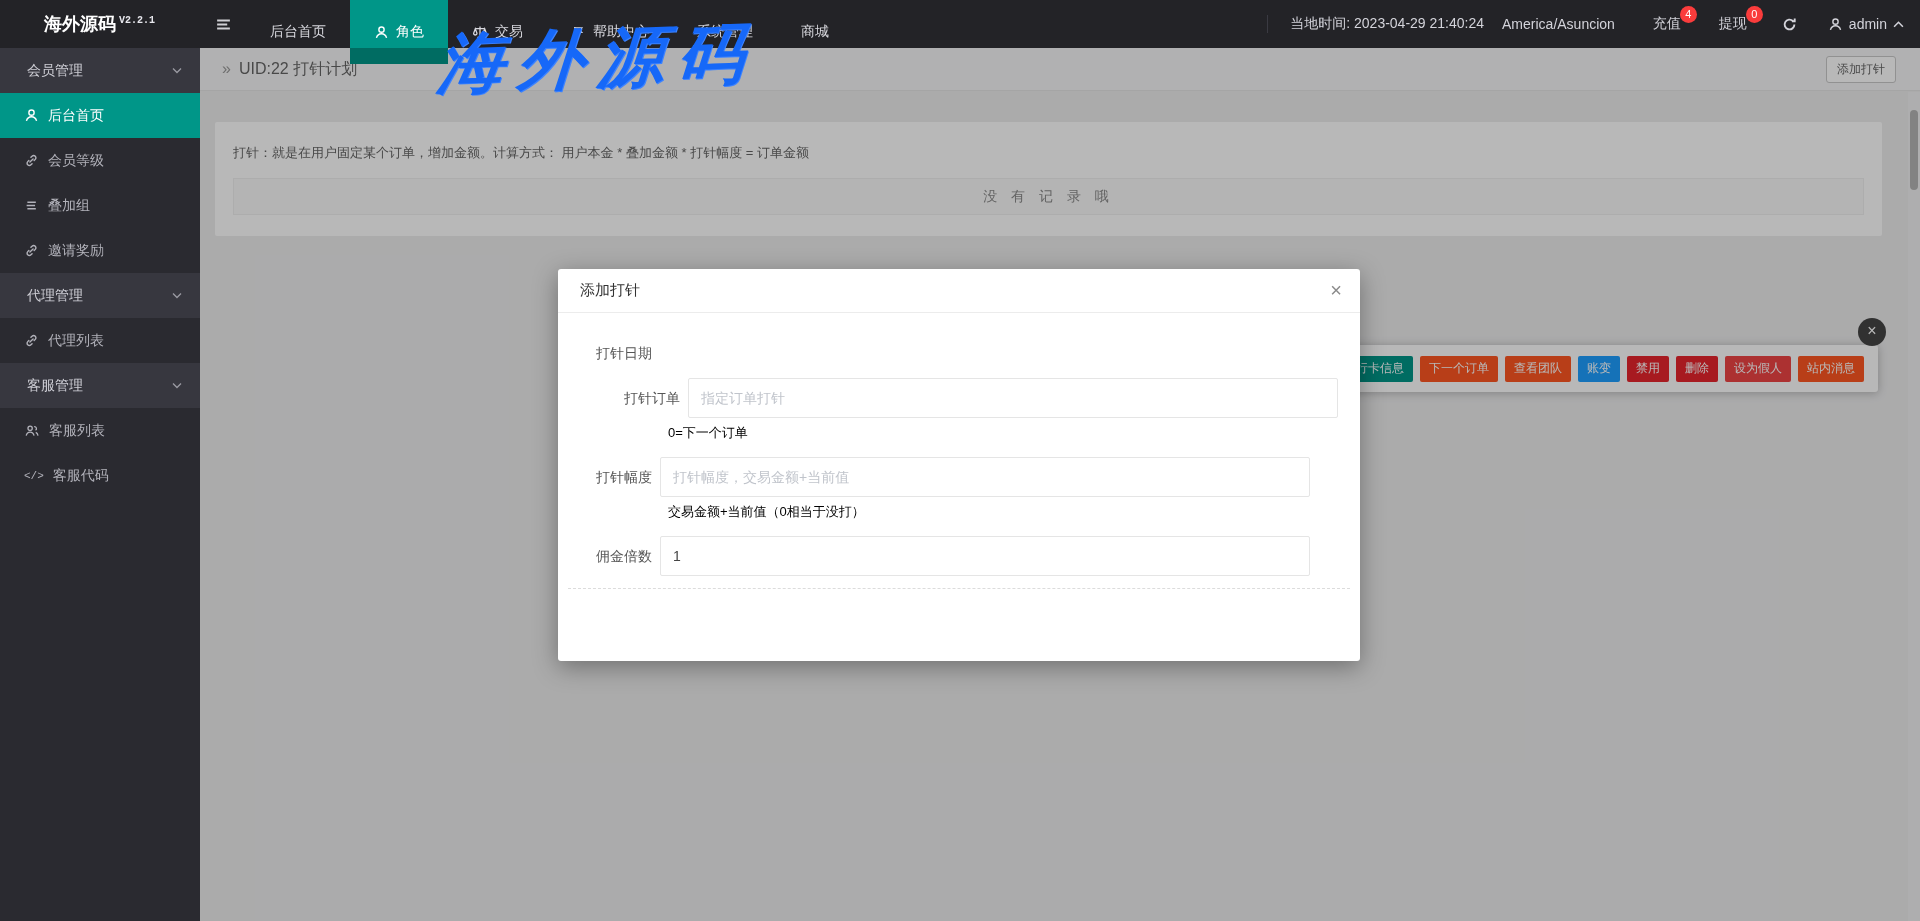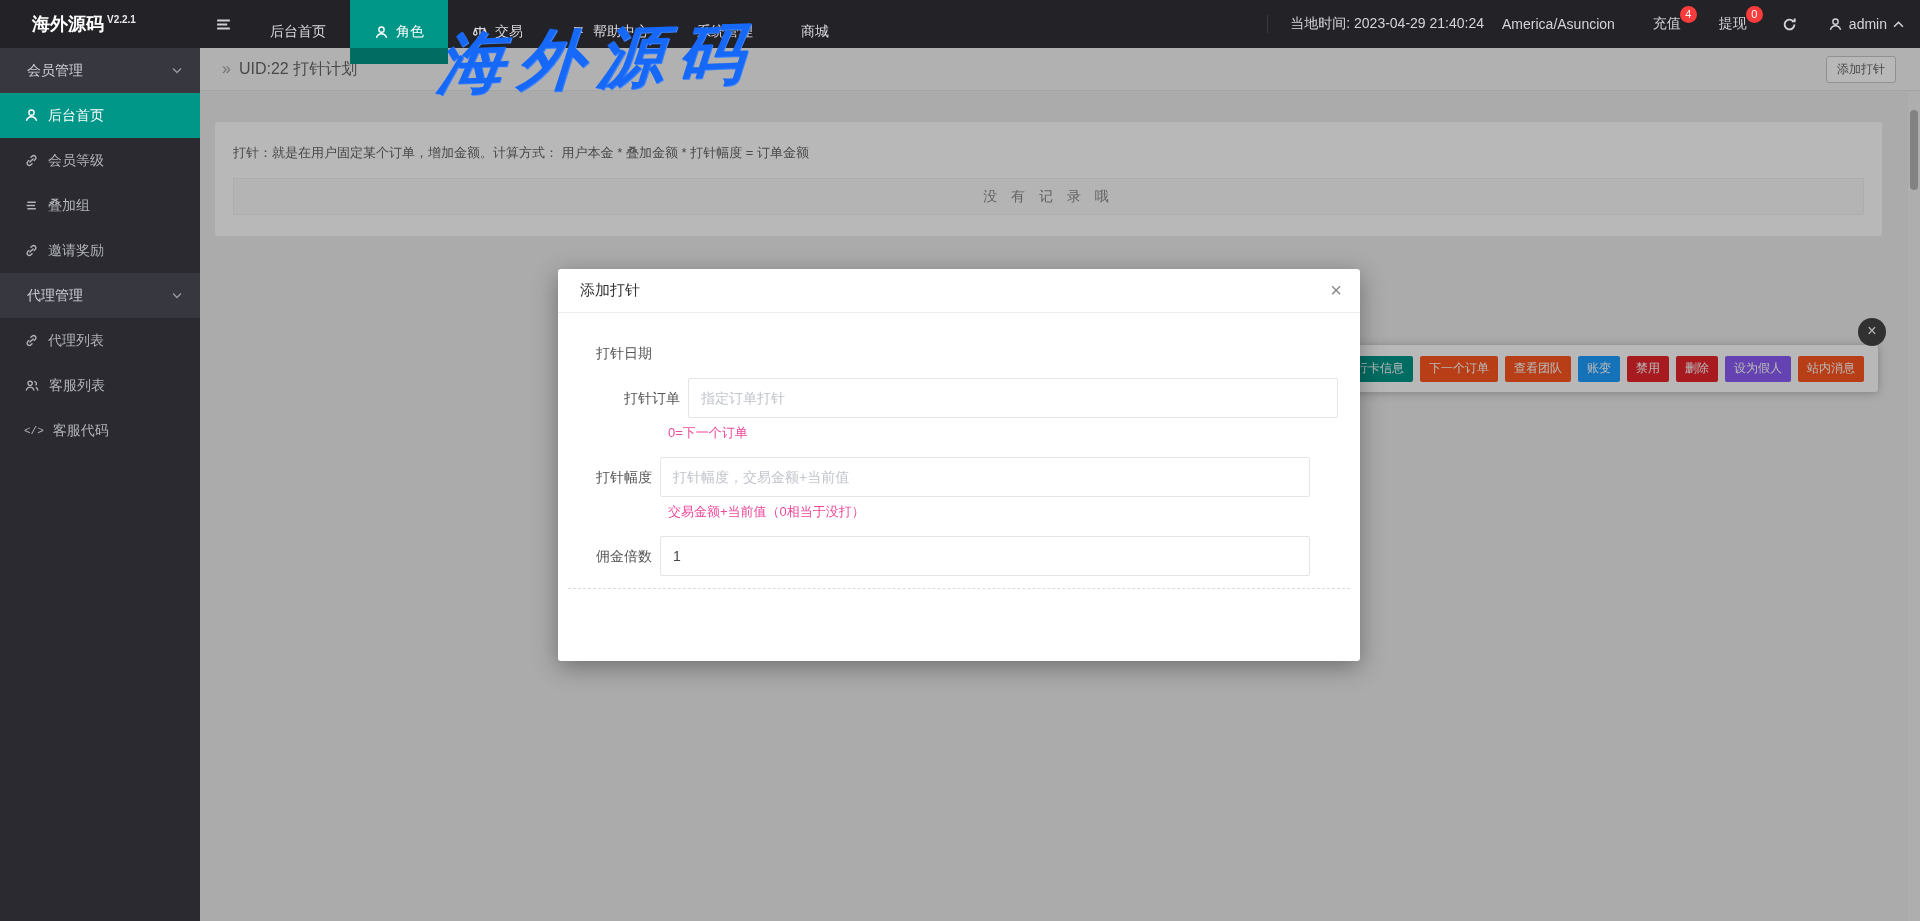--- a/index.html
+++ b/index.html
@@ -9,21 +9,21 @@
     font-family:"Liberation Sans","DejaVu Sans",sans-serif;
     background:#ededee; color:#333;
   }
   svg { display:block; }
 
   
   .navbar {
     position:absolute; left:0; top:0; width:1920px; height:48px;
     background:#232327; display:flex; align-items:center; z-index:20;
   }
-  .logo { width:200px; padding-left:32px; color:#fff; font-size:18px; font-weight:bold; white-space:nowrap; }
+  .logo { width:200px; padding-left:44px; color:#fff; font-size:18px; font-weight:bold; white-space:nowrap;font-family:Liberation Mono, monospace; }
   .logo sup { font-size:10px; font-weight:bold; color:#e8e8ee; margin-left:3px; }
   .nav-burger { width:46px; display:flex; justify-content:center; cursor:pointer; }
   .nav-burger svg { stroke:#cfcfd4; }
   .nav-menu { display:flex; height:48px; }
   .nav-item {
     display:flex; align-items:center; gap:7px; padding:0 24px; height:64px;
     font-size:14px; color:#d8d8de; cursor:pointer; white-space:nowrap;
   }
   .nav-item svg { stroke:#d8d8de; }
   .nav-item.active { background:#009688; color:#fff; }
@@ -130,21 +130,21 @@
   .modal-close { position:absolute; right:18px; top:10px; font-size:20px; color:#8a8a8a; cursor:pointer; }
   .modal-body { padding:20px 0 0; }
   .frow { display:flex; }
   .frow + .frow { margin-top:5px;padding-left:28px; }
   .flabel { width:102px; padding-right:8px; text-align:right; font-size:14px; color:#555; line-height:40px; flex:none; }
   .finput {
     width:650px; height:40px; border:1px solid #e5e5e5; border-radius:2px;
     padding:0 12px; font-size:14px; color:#444; font-family:inherit; outline:none; background:#fff;
   }
   .finput::placeholder { color:#c0c4cb; }
-  .fhelp { margin:6px 0 0 110px; font-size:13px; color:#ec4899; height:17px; }
+  .fhelp { margin:6px 0 0 110px; font-size:13px; color:#000000; height:17px; }
   .mt16 { margin-top:16px; }
   .dash { border:none; border-top:1px dashed #dcdcdc; margin:12px 10px 0; }
   .modal-foot { margin-top:16px; display:flex; justify-content:center; gap:10px; }
   .m-btn {
     height:38px; padding:0 15px; border:none; border-radius:2px; color:#fff; font-size:14px;
     cursor:pointer; font-family:inherit;
   }
   .m-submit { background:#009688; }
   .m-cancel { background:#ff5722; }
 
@@ -299,20 +299,28 @@
   </div>
   <div class="side-item">
     <span>
       <svg width="15" height="15" viewBox="0 0 16 16" fill="none" stroke-width="1.5" stroke-linecap="round">
           <path d="M6.3 9.7l3.4-3.4"></path>
           <path d="M7.4 4.6l1.2-1.2a2.4 2.4 0 013.4 3.4L10.8 8"></path>
           <path d="M8.6 11.4l-1.2 1.2a2.4 2.4 0 01-3.4-3.4L5.2 8"></path>
         </svg>
     </span>
     <span>代理列表</span>
+  </div>
+  <div class="side-group">
+    <span>客服管理</span>
+    <span class="chev">
+      <svg width="10" height="7" viewBox="0 0 10 6" fill="none" stroke-width="1.3">
+          <path d="M1 1l4 4 4-4"></path>
+        </svg>
+    </span>
   </div>
   <div class="side-item">
     <span>
       <svg width="16" height="15" viewBox="0 0 16 16" fill="none" stroke-width="1.4">
           <circle cx="6" cy="5.6" r="2.3"></circle>
           <path d="M1.8 13.4c.6-2.4 2.2-3.7 4.2-3.7s3.6 1.3 4.2 3.7"></path>
           <path d="M10.3 3.8a2.2 2.2 0 011.5 4M12 9.9c1.3.5 2.1 1.7 2.4 3.5"></path>
         </svg>
     </span>
     <span>客服列表</span>
@@ -338,21 +346,21 @@
   </div>
 
   <div class="popover">
     <button class="pop-btn" style="background: rgb(0, 150, 136);">辑</button>
     <button class="pop-btn" style="background: rgb(0, 150, 136);">银行卡信息</button>
     <button class="pop-btn" style="background: rgb(255, 87, 34);">下一个订单</button>
     <button class="pop-btn" style="background: rgb(255, 87, 34);">查看团队</button>
     <button class="pop-btn" style="background: rgb(30, 159, 255);">账变</button>
     <button class="pop-btn" style="background: rgb(232, 37, 45);">禁用</button>
     <button class="pop-btn" style="background: rgb(232, 37, 45);">删除</button>
-    <button class="pop-btn" style="background: #8b5cf6;">设为假人</button>
+    <button class="pop-btn" style="background: #ef4444;">设为假人</button>
     <button class="pop-btn" style="background: rgb(255, 87, 34);">站内消息</button>
   </div>
   <div class="pop-close">
     <span>×</span>
   </div>
 
   <div class="scroll-track">
     <div class="scroll-thumb"></div>
   </div>
 

